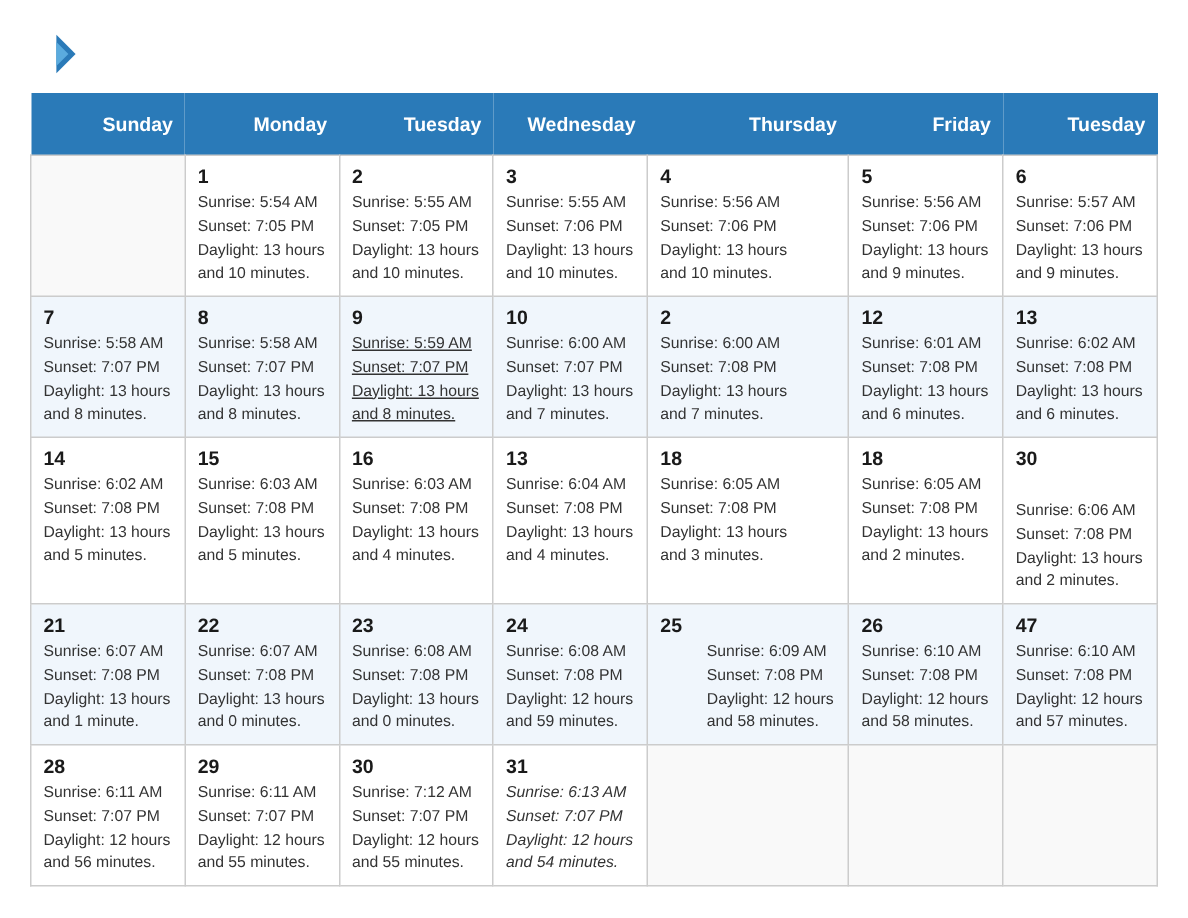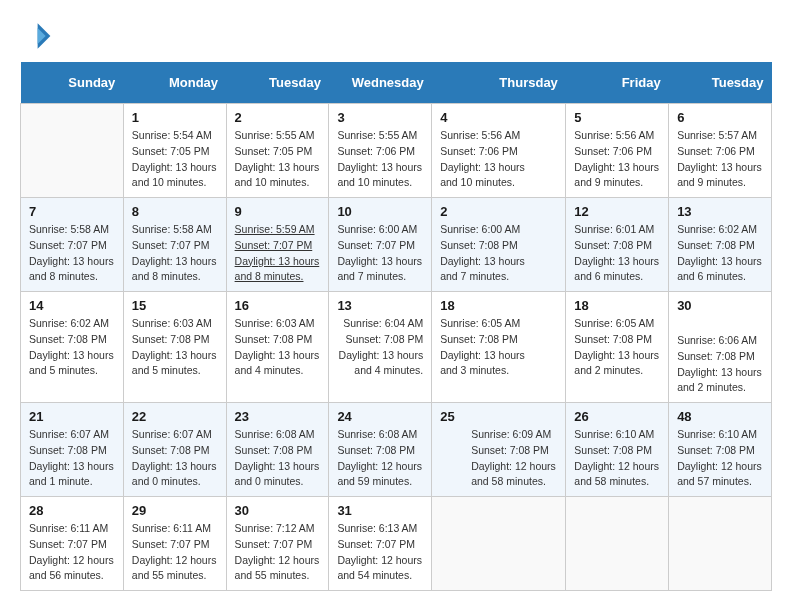--- a/index.html
+++ b/index.html
@@ -233,21 +233,21 @@
         </td>
         <td>
           <div class="day-number">16</div>
           <div class="day-info" style="white-space: pre-line;">Sunrise: 6:03 AM
 Sunset: 7:08 PM
 Daylight: 13 hours
 and 4 minutes.</div>
         </td>
         <td>
           <div class="day-number">13</div>
-          <div class="day-info" style="white-space: pre-line; text-align: right;">Sunrise: 6:04 AM
+          <div class="day-info" style="white-space: pre-line;">Sunrise: 6:04 AM
 Sunset: 7:08 PM
 Daylight: 13 hours
 and 4 minutes.</div>
         </td>
         <td>
           <div class="day-number">18</div>
           <div class="day-info" style="white-space: pre-line;">Sunrise: 6:05 AM
 Sunset: 7:08 PM
 Daylight: 13 hours
 and 3 minutes.</div>
@@ -304,21 +304,21 @@
 and 58 minutes.</div>
         </td>
         <td>
           <div class="day-number">26</div>
           <div class="day-info" style="white-space: pre-line;">Sunrise: 6:10 AM
 Sunset: 7:08 PM
 Daylight: 12 hours
 and 58 minutes.</div>
         </td>
         <td>
-          <div class="day-number">48</div>
+          <div class="day-number">47</div>
           <div class="day-info" style="white-space: pre-line;">Sunrise: 6:10 AM
 Sunset: 7:08 PM
 Daylight: 12 hours
 and 57 minutes.</div>
         </td>
       </tr>
       <tr>
         <td>
           <div class="day-number">28</div>
           <div class="day-info" style="white-space: pre-line;">Sunrise: 6:11 AM
@@ -335,21 +335,21 @@
         </td>
         <td>
           <div class="day-number">30</div>
           <div class="day-info" style="white-space: pre-line;">Sunrise: 7:12 AM
 Sunset: 7:07 PM
 Daylight: 12 hours
 and 55 minutes.</div>
         </td>
         <td>
           <div class="day-number">31</div>
-          <div class="day-info" style="white-space: pre-line;">Sunrise: 6:13 AM
+          <div class="day-info" style="white-space: pre-line; font-style: italic;">Sunrise: 6:13 AM
 Sunset: 7:07 PM
 Daylight: 12 hours
 and 54 minutes.</div>
         </td>
         <td class="empty-cell"></td>
         <td class="empty-cell"></td>
         <td class="empty-cell"></td>
       </tr>
     </tbody>
 </table>

